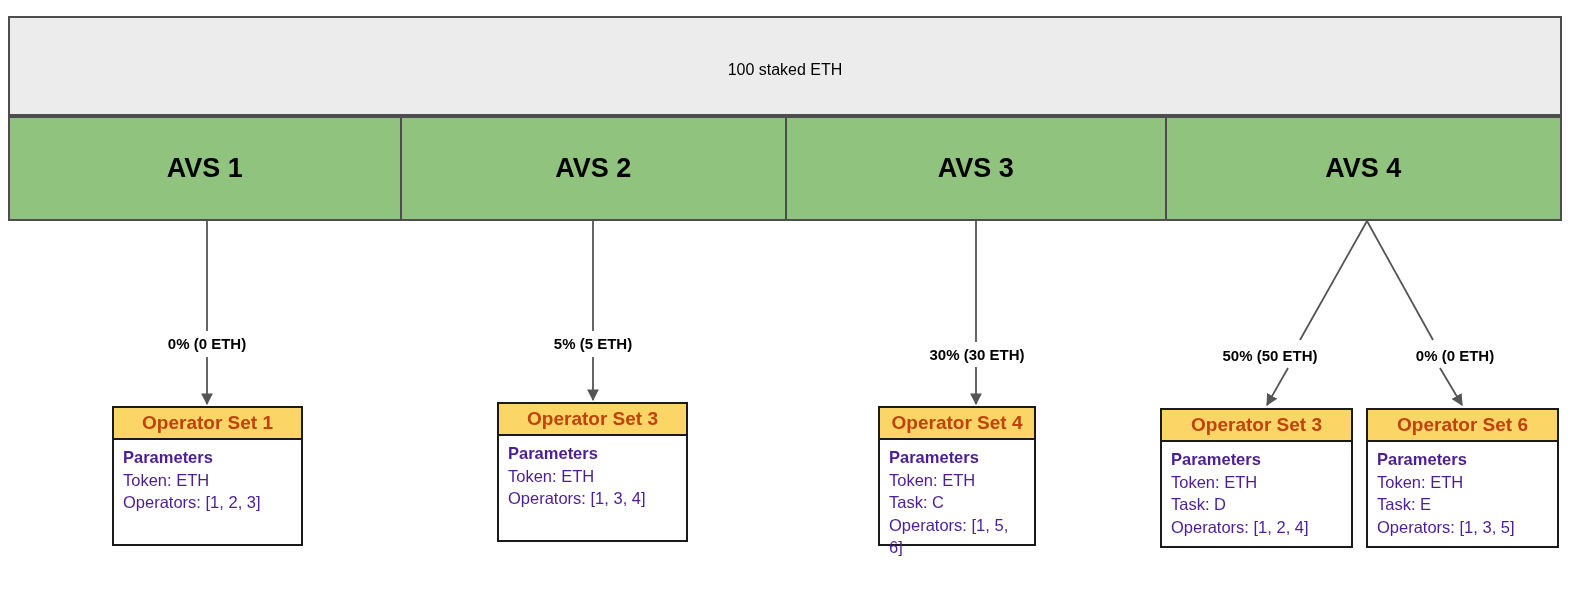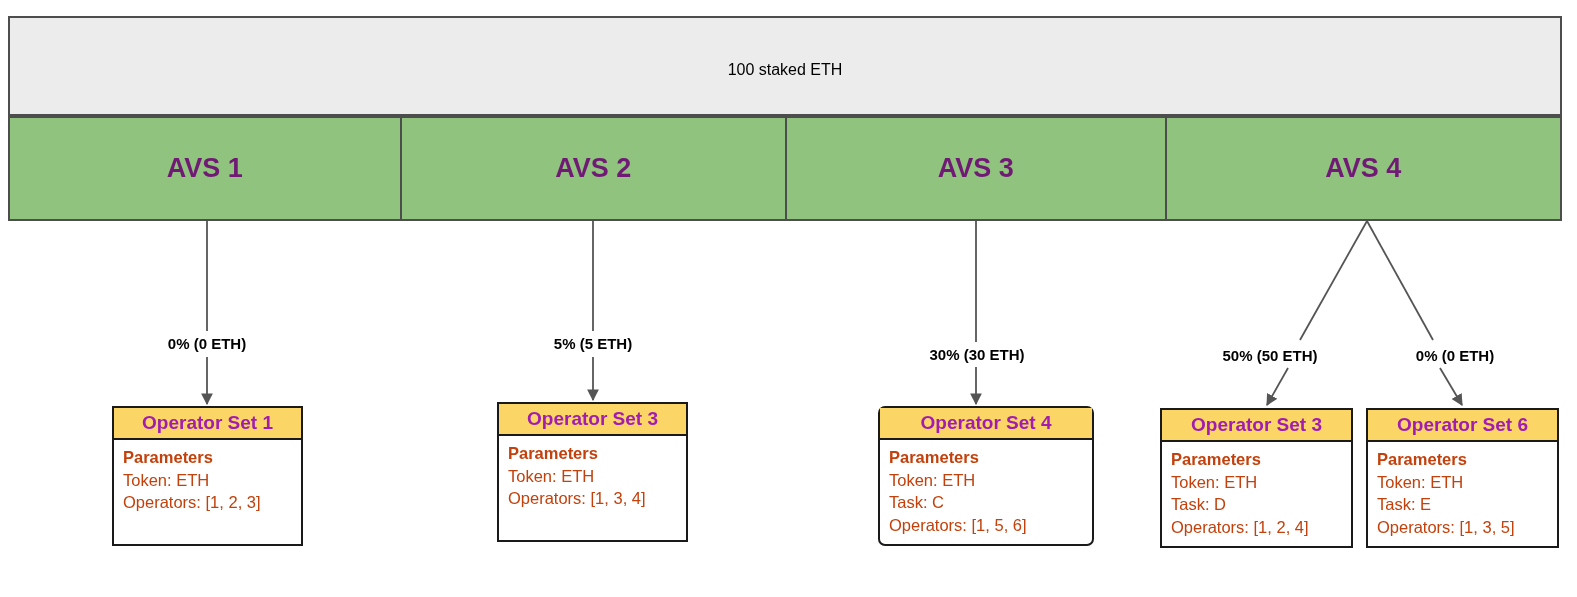--- a/index.html
+++ b/index.html
@@ -60,47 +60,47 @@
   .avs-cell {
     background: #90c47e;
     border: 2px solid #4d4d4d;
     box-sizing: border-box;
     margin-left: -2px;
     display: flex;
     align-items: center;
     justify-content: center;
     font-size: 27px;
     font-weight: bold;
-    color: #701a75;
+    color: #000000;
   }
   .avs-cell:first-child { margin-left: 0; }
 
   
   .opset {
     position: absolute;
     box-sizing: border-box;
     border: 2px solid #1a1a1a;
     background: #ffffff;
   }
   .opset-head {
     background: #fbd667;
     border-bottom: 2px solid #1a1a1a;
     height: 32px;
     display: flex;
     align-items: center;
     justify-content: center;
     font-size: 19px;
     font-weight: bold;
-    color: #a21caf;
+    color: #c2410c;
     box-sizing: border-box;
   }
   .opset-body {
     padding: 6px 8px 6px 9px;
     font-size: 16.5px;
-    color: #c2410c;
+    color: #4c1d95;
     line-height: 1.37;
   }
   .opset-body .param-title {
     font-weight: bold;
   }
 
   
   .edge-label {
     position: absolute;
     font-size: 15px;
@@ -184,21 +184,21 @@
 
   <div class="opset" style="left:497px; top:402px; width:191px; height:140px;">
     <div class="opset-head">Operator Set 3</div>
     <div class="opset-body">
       <div class="param-title">Parameters</div>
       <div>Token: ETH</div>
       <div>Operators: [1, 3, 4]</div>
     </div>
   </div>
 
-  <div class="opset" style="left:878px; top:406px; width:216px; height:140px;border-radius:7px;">
+  <div class="opset" style="left:878px; top:406px; width:158px; height:140px;">
     <div class="opset-head">Operator Set 4</div>
     <div class="opset-body">
       <div class="param-title">Parameters</div>
       <div>Token: ETH</div>
       <div>Task: C</div>
       <div>Operators: [1, 5, 6]</div>
     </div>
   </div>
 
   <div class="opset" style="left:1160px; top:408px; width:193px; height:140px;">

